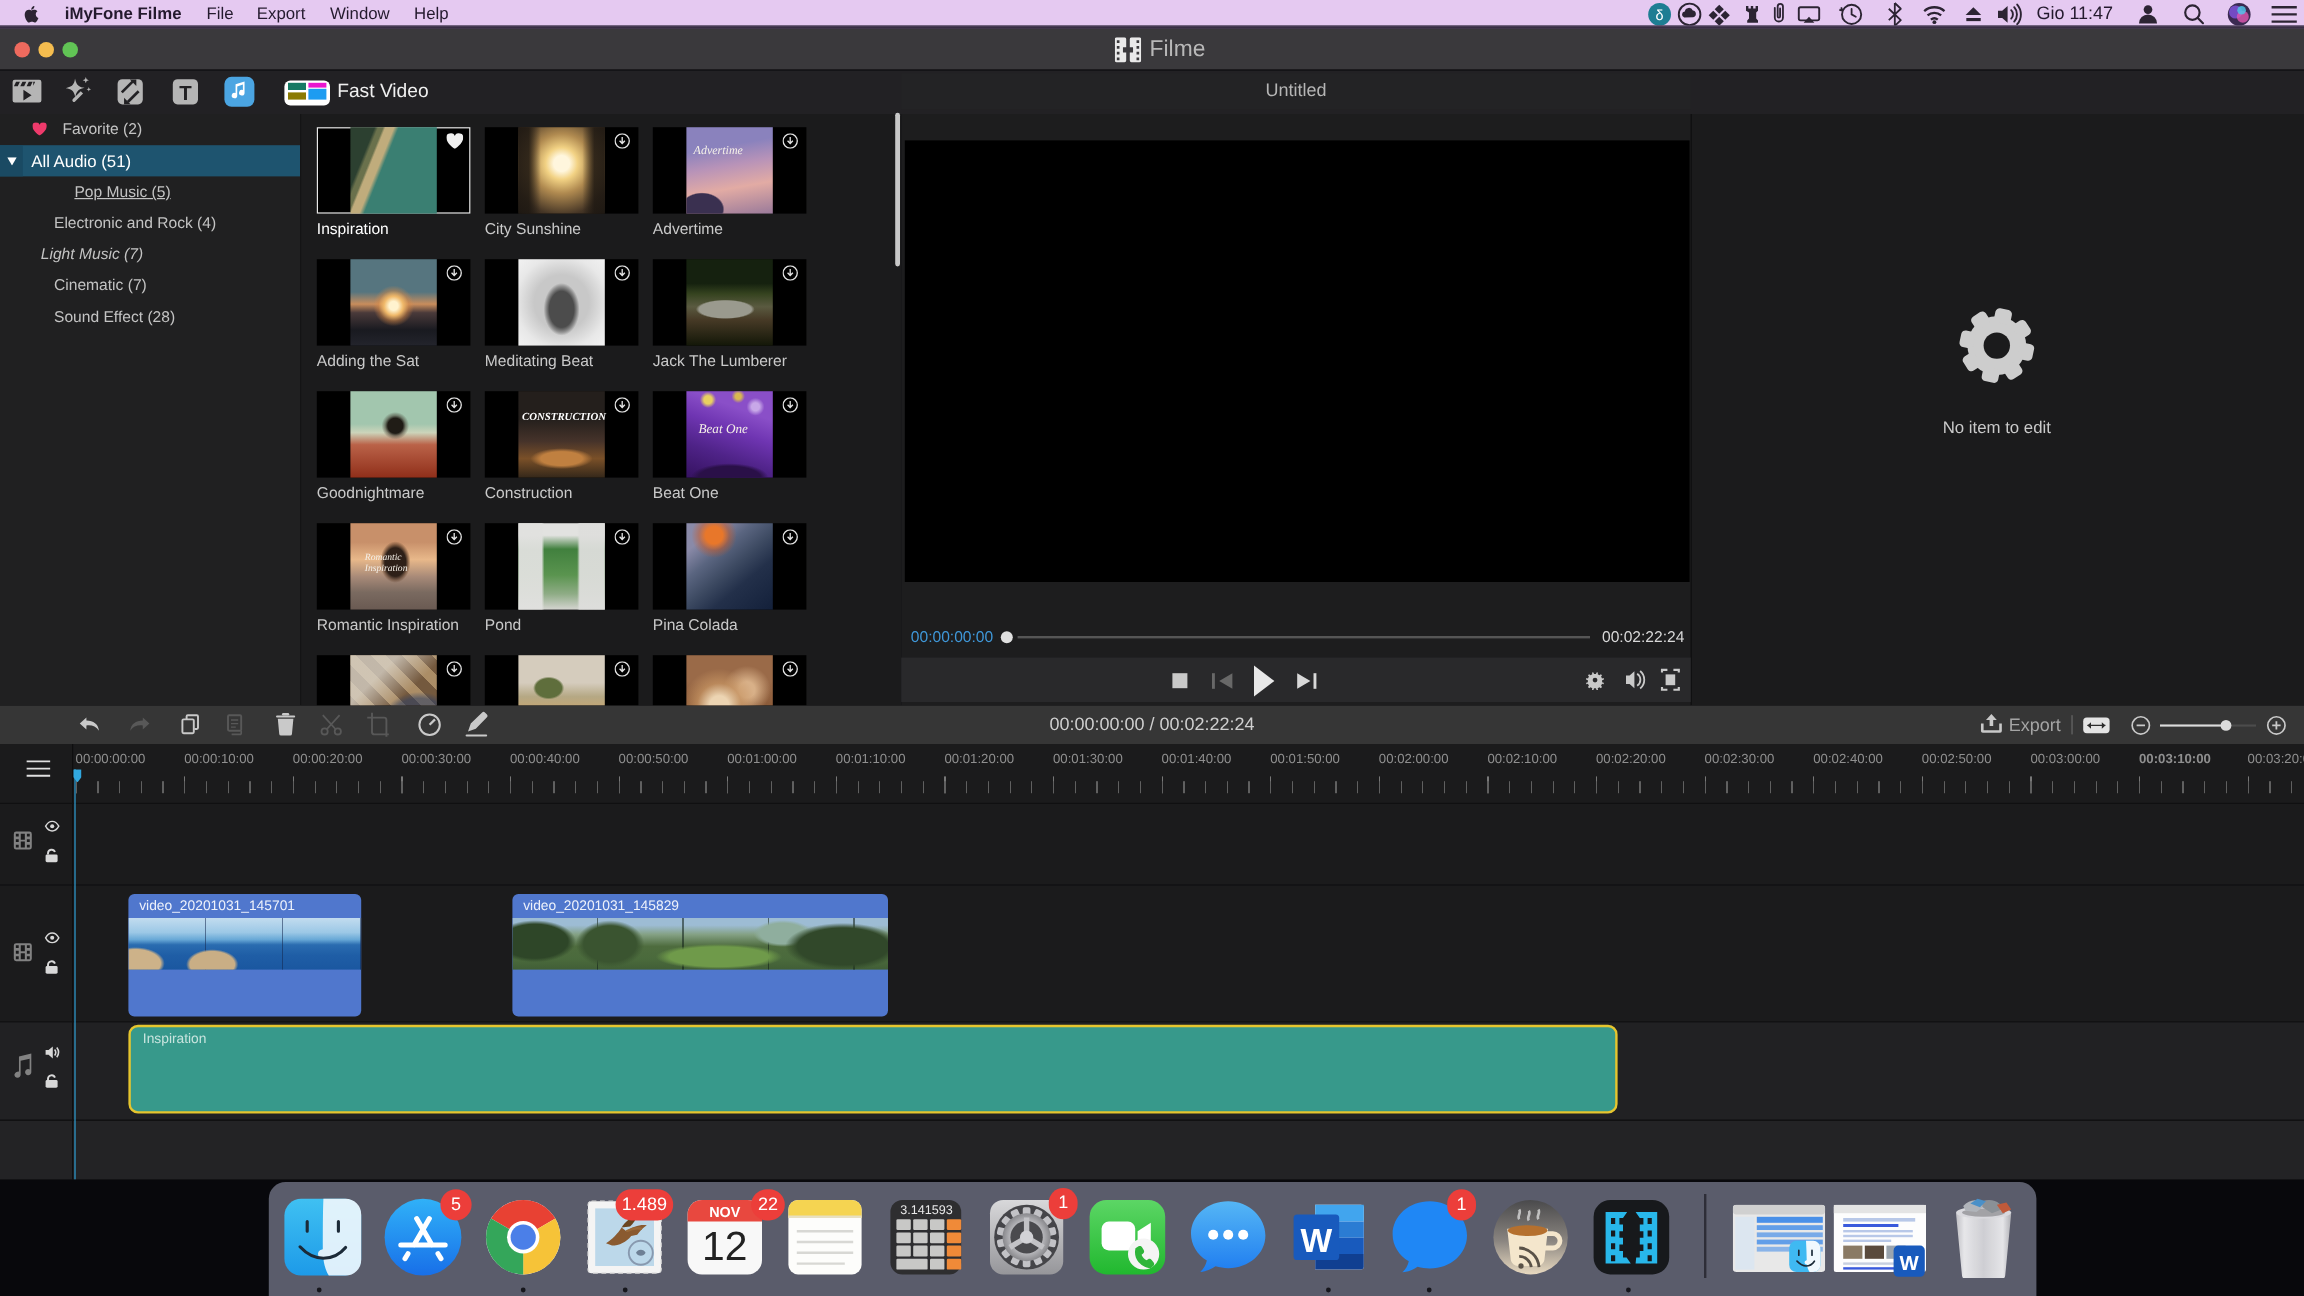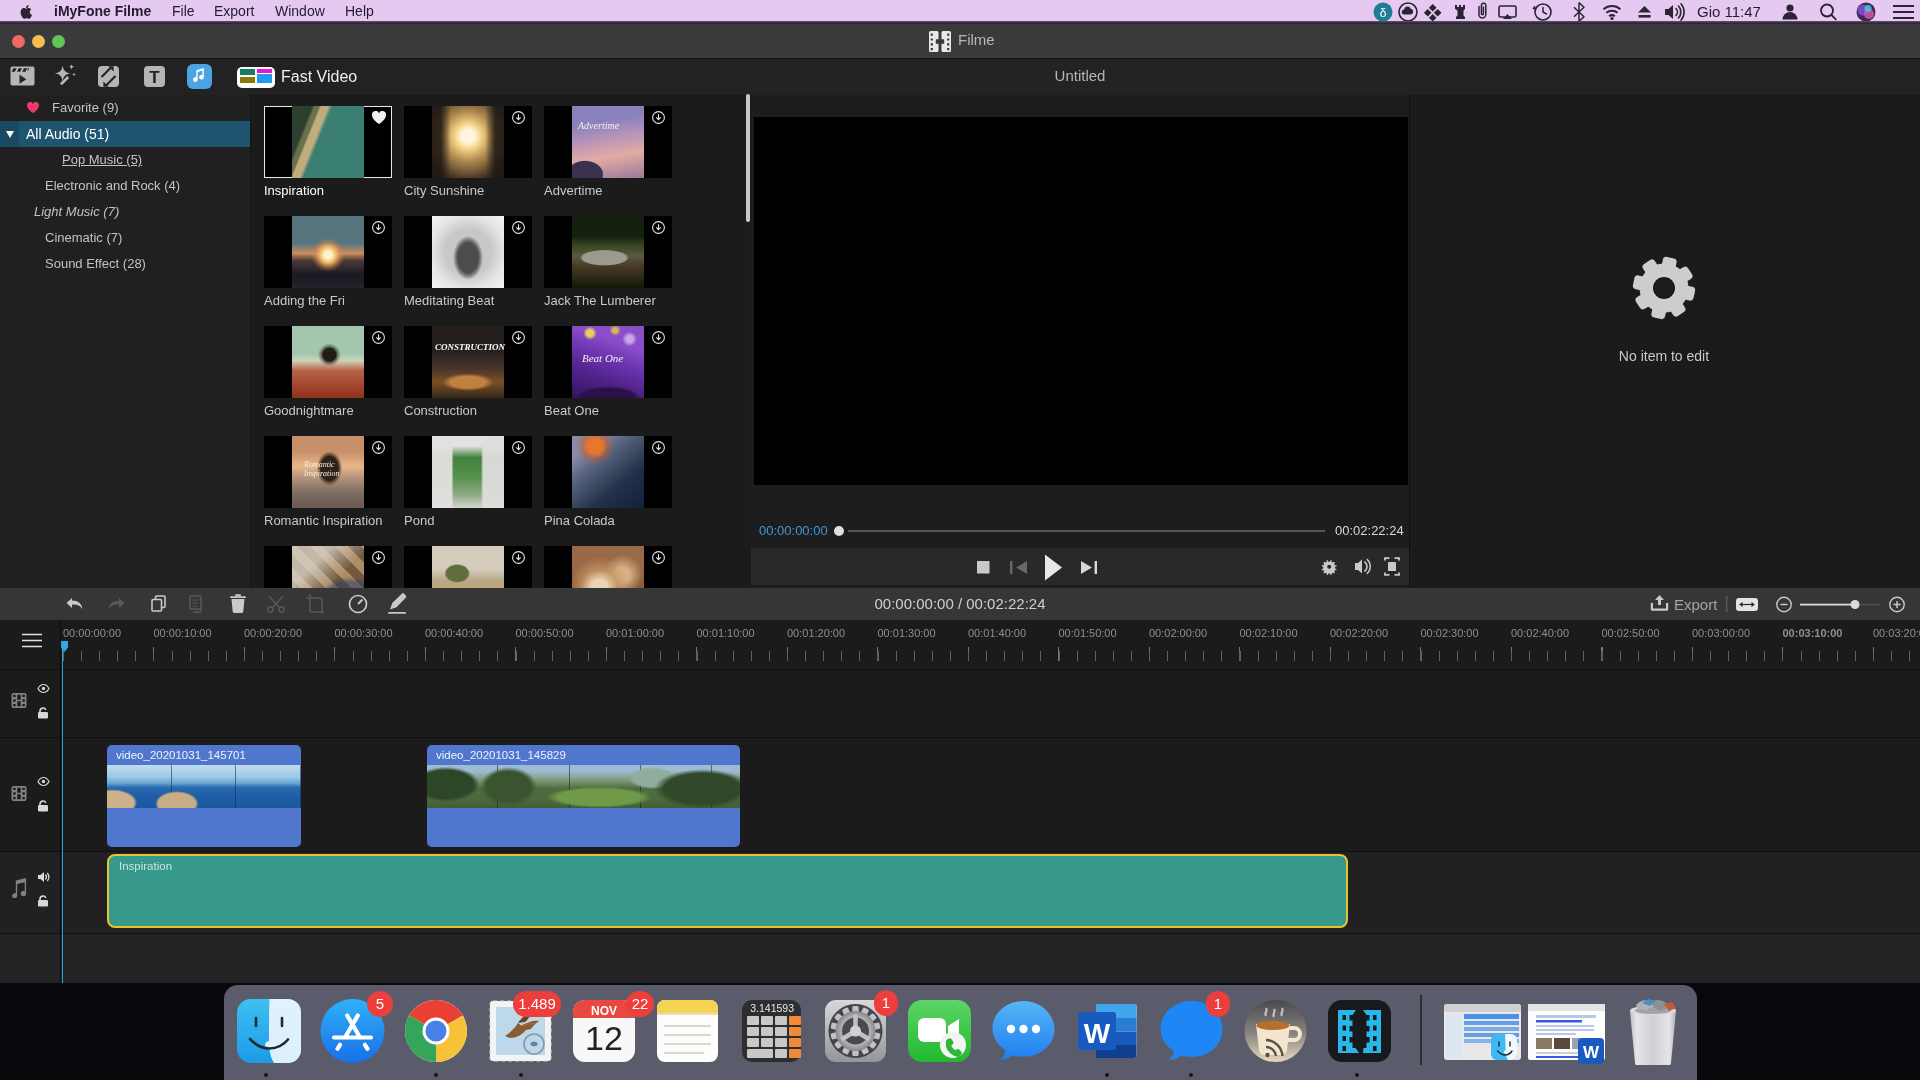--- a/index.html
+++ b/index.html
@@ -9,21 +9,21 @@
 
 
 #menubar { left:0; top:0; width:1920px; height:24px; background:#e5c9f1; color:#241a2e; font-size:14px; }
 #menubar .mi { position:absolute; top:3px; }
 #menubar .bold { font-weight:bold; }
 #mbdark { left:0; top:21px; width:1920px; height:3px; background:linear-gradient(#5d4f6b,#241c2e); }
 
 
 #titlebar { left:0; top:24px; width:1920px; height:34px; background:#3a393c; }
 .tl { position:absolute; top:11px; width:13px; height:13px; border-radius:50%; }
-#ttext { position:absolute; top:31px; left:958px; font-size:15px; color:#b8b8b8; }
+#ttext { position:absolute; top:31px; left:958px; font-size:19px; color:#b8b8b8; }
 
 
 #toolbar { left:0; top:58px; width:1920px; height:37px; background:#222124; border-top:1px solid #121214; }
 #fastvtext { position:absolute; left:281px; top:68px; font-size:16px; color:#efefef; }
 
 
 #sidebar { left:0; top:95px; width:250px; height:493px; background:#202021; }
 #media { left:250px; top:95px; width:501px; height:493px; background:#1b1b1c; border-left:1px solid #141415;}
 #preview { left:751px; top:95px; width:658px; height:493px; background:#1d1d1e; }
 #props { left:1409px; top:95px; width:511px; height:493px; background:#1b1b1c; border-left:1px solid #101011; }
@@ -254,21 +254,21 @@
         </svg>
       </div>
   <div class="clabel" style="left:294px; top:88px;">Advertime</div>
   <div class="cell" style="left:14px; top:121px;">
         <div class="art a4"></div>
         <svg style="position:absolute; right:7px; top:5px;" width="13" height="13" viewBox="0 0 13 13">
           <circle cx="6.5" cy="6.5" r="5.9" stroke="#e4e4e4" stroke-width="1.1" fill="none"></circle>
           <path d="M6.5 3.2v5.2M4.3 6.3l2.2 2.3 2.2-2.3" stroke="#e4e4e4" stroke-width="1.1" fill="none"></path>
         </svg>
       </div>
-  <div class="clabel" style="left:14px; top:198px;">Adding the Fri</div>
+  <div class="clabel" style="left:14px; top:198px;">Adding the Sat</div>
   <div class="cell" style="left:154px; top:121px;">
         <div class="art a5"></div>
         <svg style="position:absolute; right:7px; top:5px;" width="13" height="13" viewBox="0 0 13 13">
           <circle cx="6.5" cy="6.5" r="5.9" stroke="#e4e4e4" stroke-width="1.1" fill="none"></circle>
           <path d="M6.5 3.2v5.2M4.3 6.3l2.2 2.3 2.2-2.3" stroke="#e4e4e4" stroke-width="1.1" fill="none"></path>
         </svg>
       </div>
   <div class="clabel" style="left:154px; top:198px;">Meditating Beat</div>
   <div class="cell" style="left:294px; top:121px;">
         <div class="art a6"></div>
@@ -353,21 +353,21 @@
           <path d="M6.5 3.2v5.2M4.3 6.3l2.2 2.3 2.2-2.3" stroke="#e4e4e4" stroke-width="1.1" fill="none"></path>
         </svg>
       </div>
   </div>
   <div id="preview" class="abs"></div>
   <div id="props" class="abs"></div>
 
   <svg class="abs" style="left:27px; top:102px;" width="12" height="11" viewBox="0 0 12 11">
       <path d="M6 11S0 7.2 0 3.2A3.1 3.1 0 0 1 6 1.9 3.1 3.1 0 0 1 12 3.2C12 7.2 6 11 6 11z" fill="#ee3a6b"></path>
     </svg>
-  <div class="srow" style="top:95px; left:52px;">Favorite (9)</div>
+  <div class="srow" style="top:95px; left:52px;">Favorite (2)</div>
   <div id="selrow">
       <div class="tri"></div>
       <svg class="abs" style="left:6px; top:10px;" width="8" height="7" viewBox="0 0 8 7">
         <path d="M0 0h8L4 7z" fill="#fff"></path>
       </svg>
       <span style="position:absolute; left:26px;text-align:center;">All Audio (51)</span>
     </div>
   <div class="srow" style="top:147px; left:62px;text-decoration:underline;">Pop Music (5)</div>
   <div class="srow" style="top:173px; left:45px;">Electronic and Rock (4)</div>
   <div class="srow" style="top:199px; left:34px;font-style:italic;">Light Music (7)</div>

